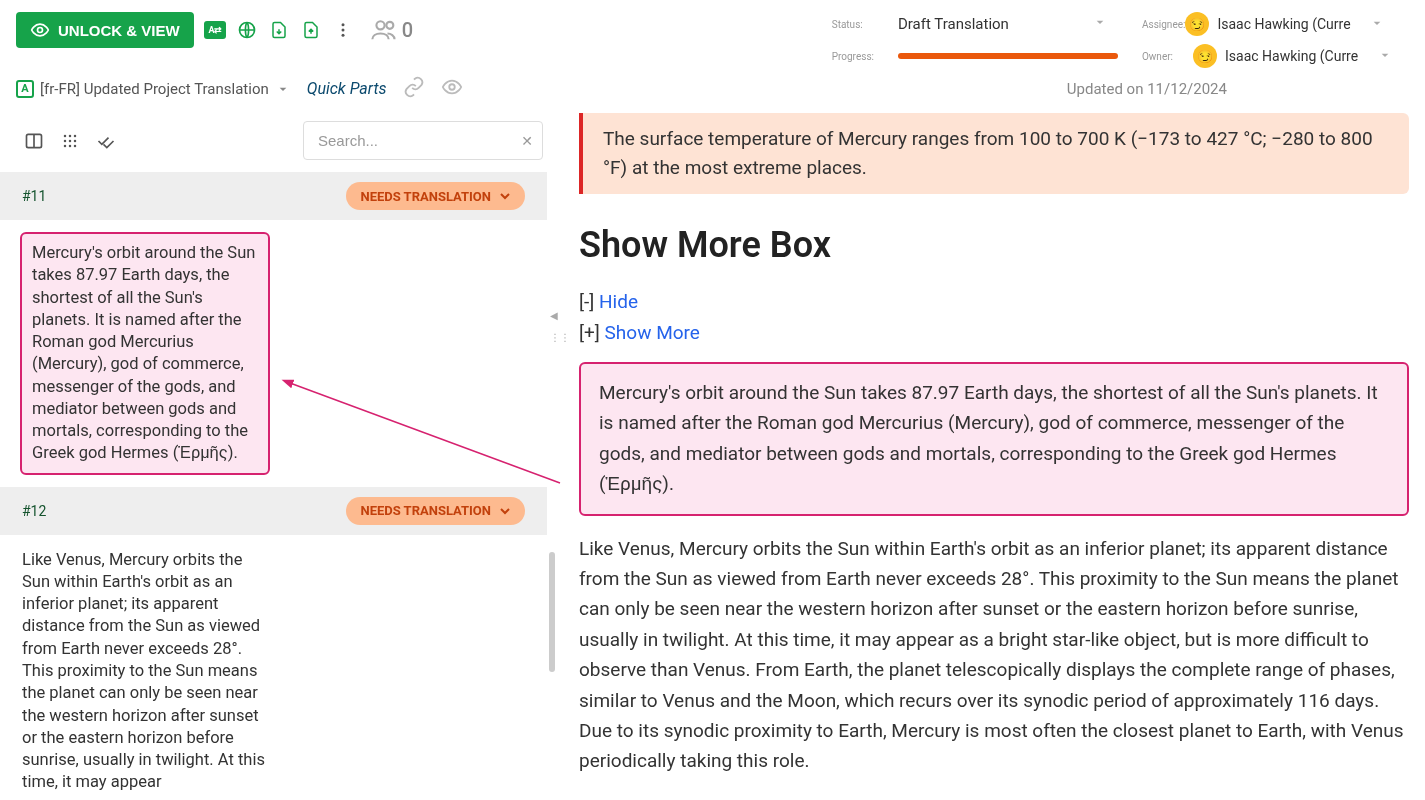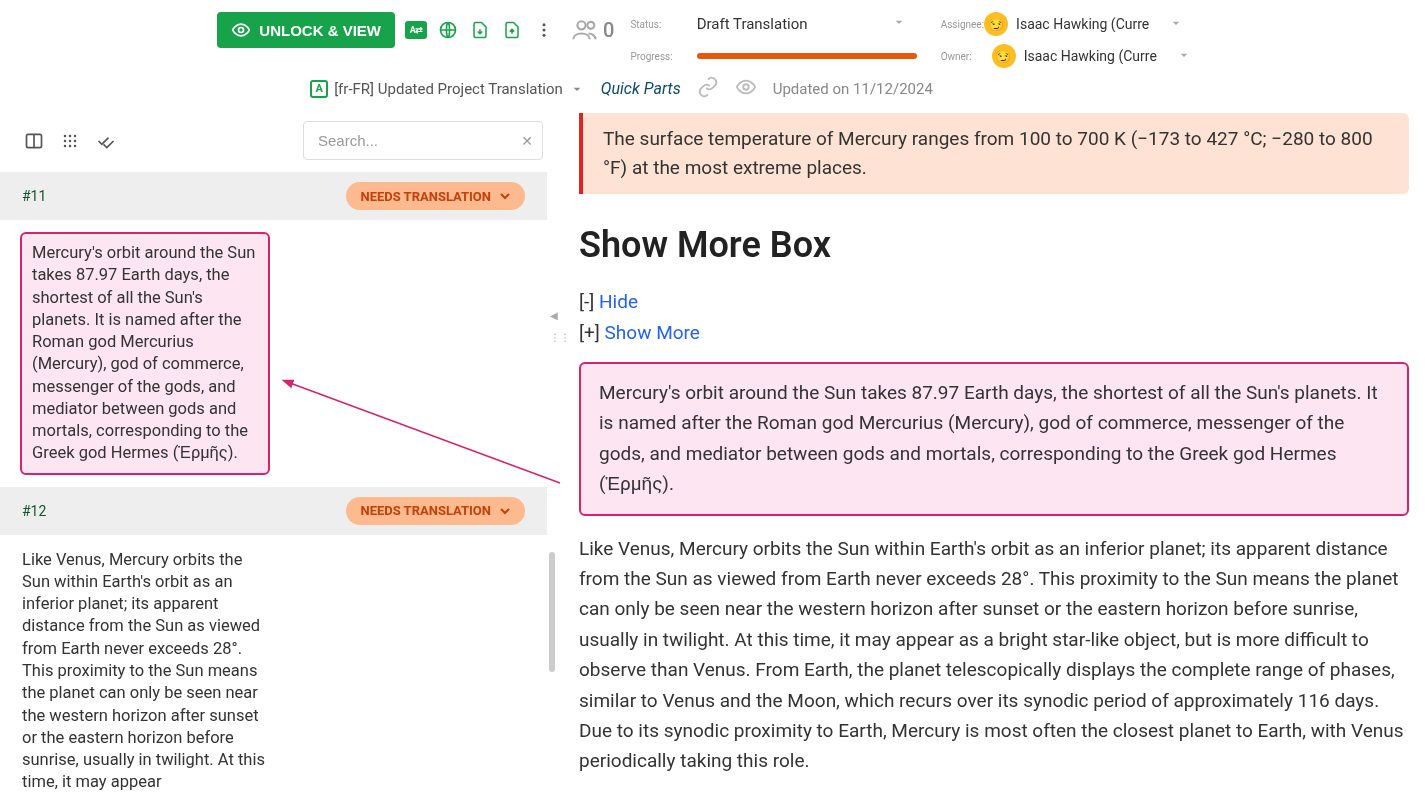--- a/index.html
+++ b/index.html
@@ -12,21 +12,20 @@
   font-size: 14px;
   color: #333;
   background: #fff;
   overflow: hidden;
 }
 .app {
   width: 1413px;
   height: 800px;
   display: flex;
   flex-direction: column;
-  align-items: center;
 }
 .topbar {
   display: flex;
   align-items: flex-start;
   padding: 12px 16px 0 16px;
   gap: 16px;
 }
 .topbar-left {
   display: flex;
   align-items: center;

